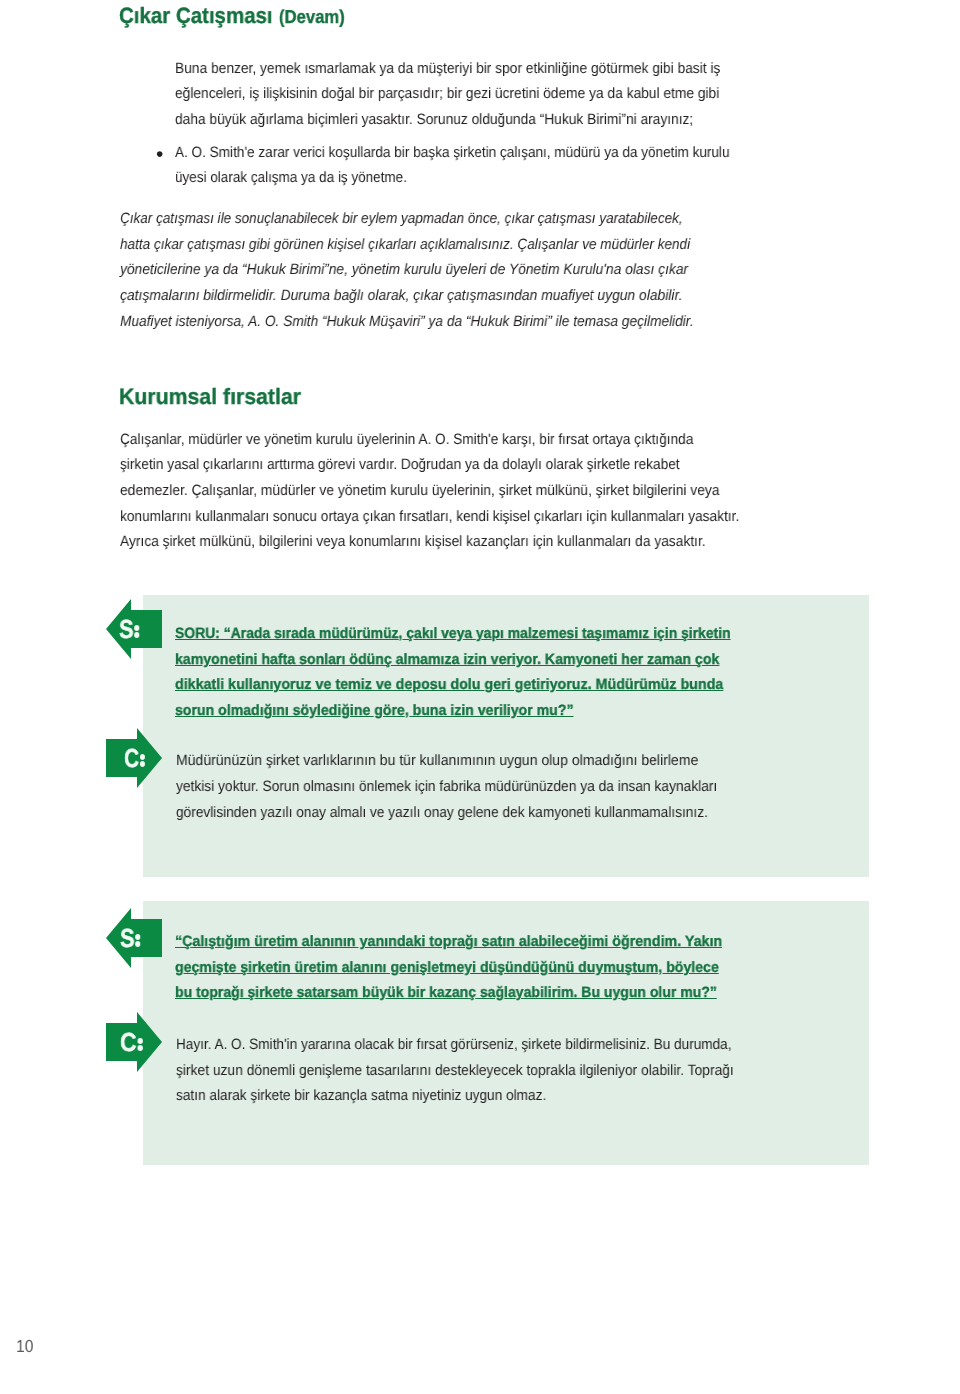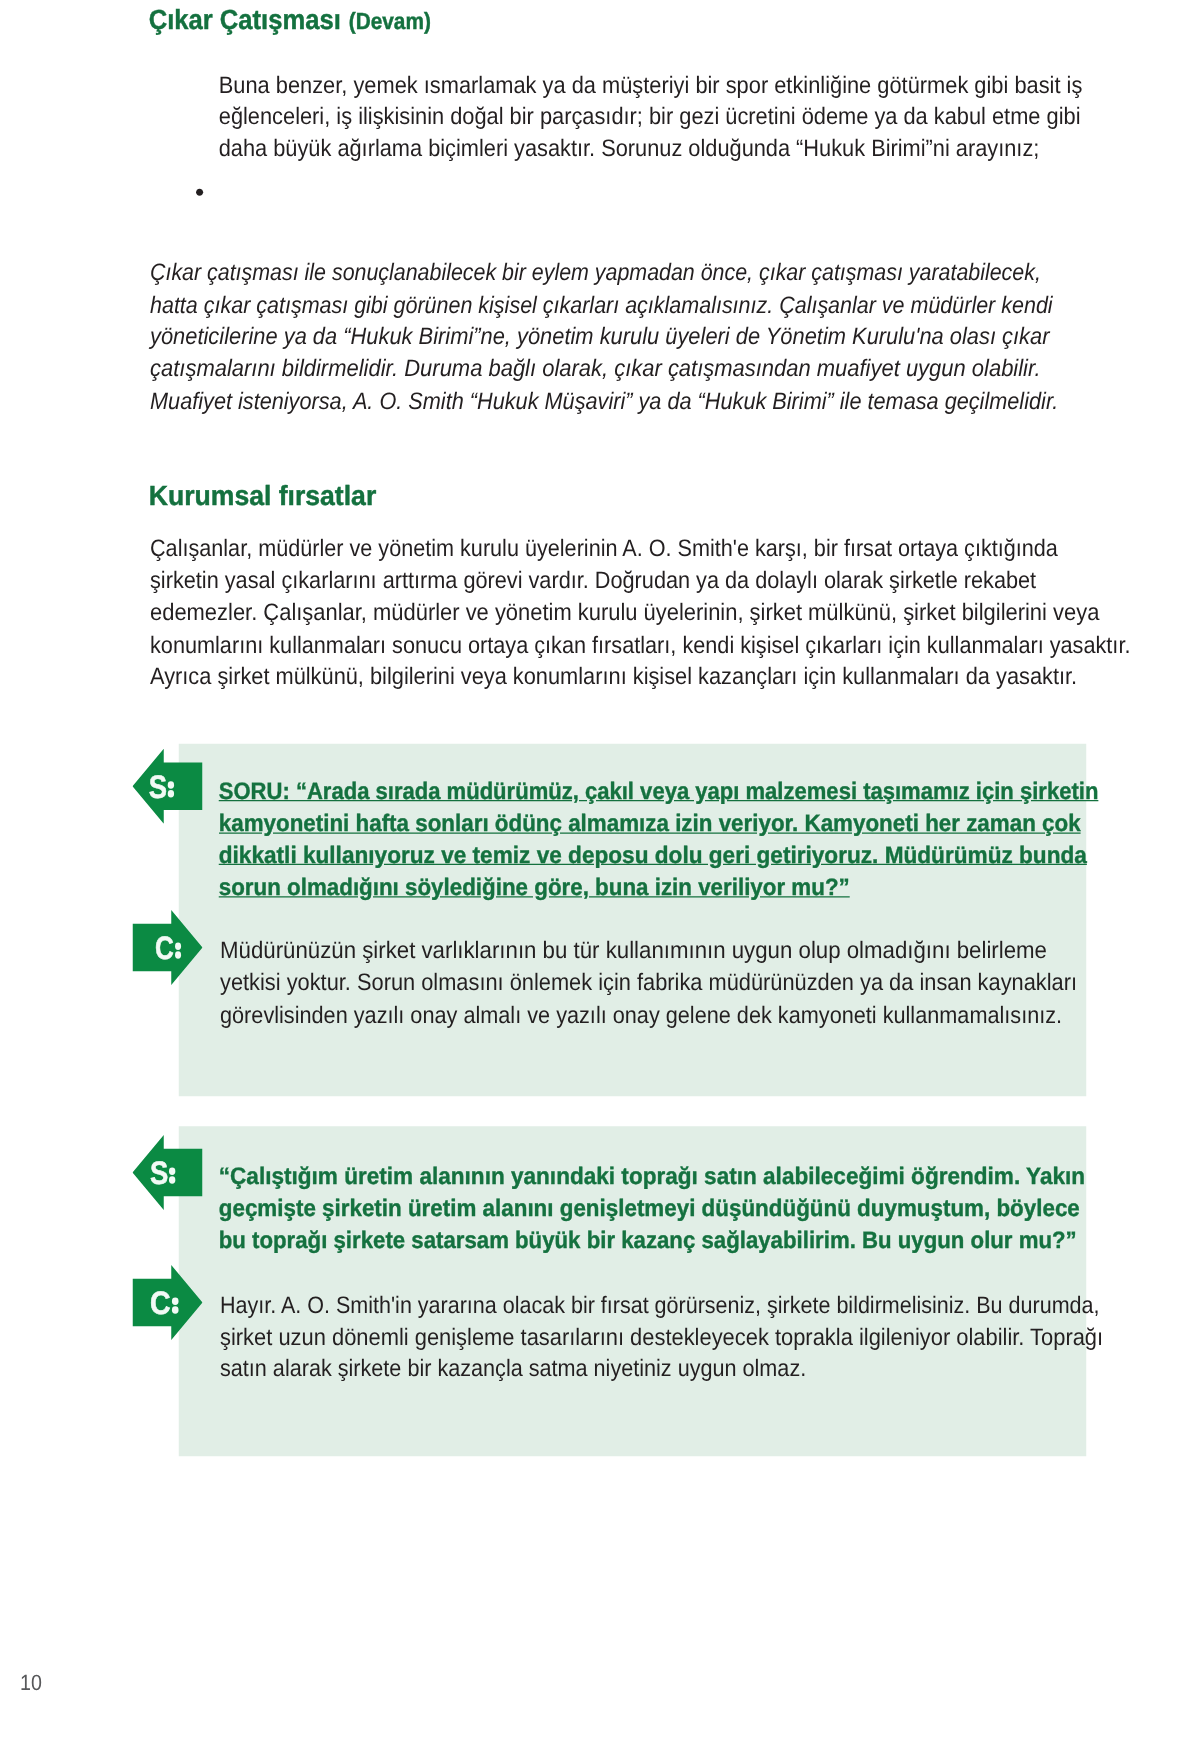--- a/index.html
+++ b/index.html
@@ -8,40 +8,40 @@
        -webkit-font-smoothing:antialiased;text-rendering:geometricPrecision;}
   .page{position:absolute;left:16px;top:0;width:948px;height:1394px;background:#fff;}
 
   .hd{position:absolute;color:#14713f;font-weight:bold;white-space:nowrap;
       transform-origin:left center;width:-webkit-fit-content;width:fit-content;
       will-change:transform;-webkit-text-stroke:0.35px #14713f;}
   #title-main{left:103.1px;top:3.5px;font-size:22.2px;line-height:24px;}
   #title-sfx{left:263.4px;top:6.5px;font-size:18.75px;line-height:20px;}
   #sec-heading{left:103.2px;top:384.5px;font-size:22.2px;line-height:24px;}
 
-  .lines{position:absolute;color:#231f20;font-size:19px;}
+  .lines{position:absolute;color:#231f20;font-size:15px;}
   .lines .ln{white-space:nowrap;height:25.7px;line-height:25.7px;
              transform-origin:left center;width:-webkit-fit-content;width:fit-content;
              will-change:transform;}
 
   #p-intro{left:159px;top:55.5px;}
   #p-bullet{left:159px;top:139.8px;}
   .bullet-dot{position:absolute;left:139.6px;top:141.7px;color:#231f20;
       font-size:21px;line-height:25.7px;will-change:transform;}
   #p-body{left:103.8px;top:206px;font-style:italic;}
   #p-section{left:104.4px;top:426.5px;}
 
   .qa-box{position:absolute;left:127px;background:#e1eee6;width:726px;}
   #qa1{top:595px;height:282px;}
   #qa2{top:901px;height:264px;}
 
   .lines.q{color:#14713f;font-weight:bold;-webkit-text-stroke:0.3px #14713f;}
   #q1{left:159px;top:621px;text-decoration:underline;}
   #a1{left:159.7px;top:748.3px;text-align:center;}
-  #q2{left:159px;top:929px;}
+  #q2{left:159px;top:929px;text-decoration:underline;}
   #a2{left:159.7px;top:1032px;}
 
   .arrow{position:absolute;width:56px;height:60px;}
   .arrow svg{display:block;position:absolute;left:0;top:0;}
   .arrow .lbl{position:absolute;top:0;height:60px;
       display:flex;align-items:center;color:#f2faf5;font-weight:bold;
       font-size:26px;line-height:60px;white-space:nowrap;
       transform-origin:left center;will-change:transform;
       -webkit-text-stroke:0.45px #f2faf5;}
   #arrow-s1{left:90.3px;top:598.7px;}
@@ -71,20 +71,24 @@
   <div class="hd" id="title-main" style="transform: scaleX(0.922523);">Çıkar Çatışması</div>
   <div class="hd" id="title-sfx" style="transform: scaleX(0.888025);">(Devam)</div>
 
   <div class="lines" id="p-intro">
       <div class="ln" style="transform: scaleX(0.918811);">Buna benzer, yemek ısmarlamak ya da müşteriyi bir spor etkinliğine götürmek gibi basit iş</div>
       <div class="ln" style="transform: scaleX(0.918102);">eğlenceleri, iş ilişkisinin doğal bir parçasıdır; bir gezi ücretini ödeme ya da kabul etme gibi</div>
       <div class="ln" style="transform: scaleX(0.916849);">daha büyük ağırlama biçimleri yasaktır. Sorunuz olduğunda “Hukuk Birimi”ni arayınız;</div>
     </div>
 
   <span class="bullet-dot">•</span>
+  <div class="lines" id="p-bullet">
+      <div class="ln" style="transform: scaleX(0.905704);">A. O. Smith'e zarar verici koşullarda bir başka şirketin çalışanı, müdürü ya da yönetim kurulu</div>
+      <div class="ln" style="transform: scaleX(0.900245);">üyesi olarak çalışma ya da iş yönetme.</div>
+    </div>
 
   <div class="lines" id="p-body">
       <div class="ln" style="transform: scaleX(0.901022);">Çıkar çatışması ile sonuçlanabilecek bir eylem yapmadan önce, çıkar çatışması yaratabilecek,</div>
       <div class="ln" style="transform: scaleX(0.90449);">hatta çıkar çatışması gibi görünen kişisel çıkarları açıklamalısınız. Çalışanlar ve müdürler kendi</div>
       <div class="ln" style="transform: scaleX(0.920663);">yöneticilerine ya da “Hukuk Birimi”ne, yönetim kurulu üyeleri de Yönetim Kurulu'na olası çıkar</div>
       <div class="ln" style="transform: scaleX(0.924657);">çatışmalarını bildirmelidir. Duruma bağlı olarak, çıkar çatışmasından muafiyet uygun olabilir.</div>
       <div class="ln" style="transform: scaleX(0.913178);">Muafiyet isteniyorsa, A. O. Smith “Hukuk Müşaviri” ya da “Hukuk Birimi” ile temasa geçilmelidir.</div>
     </div>
 
   <div class="hd" id="sec-heading" style="transform: scaleX(0.958368);">Kurumsal fırsatlar</div>

